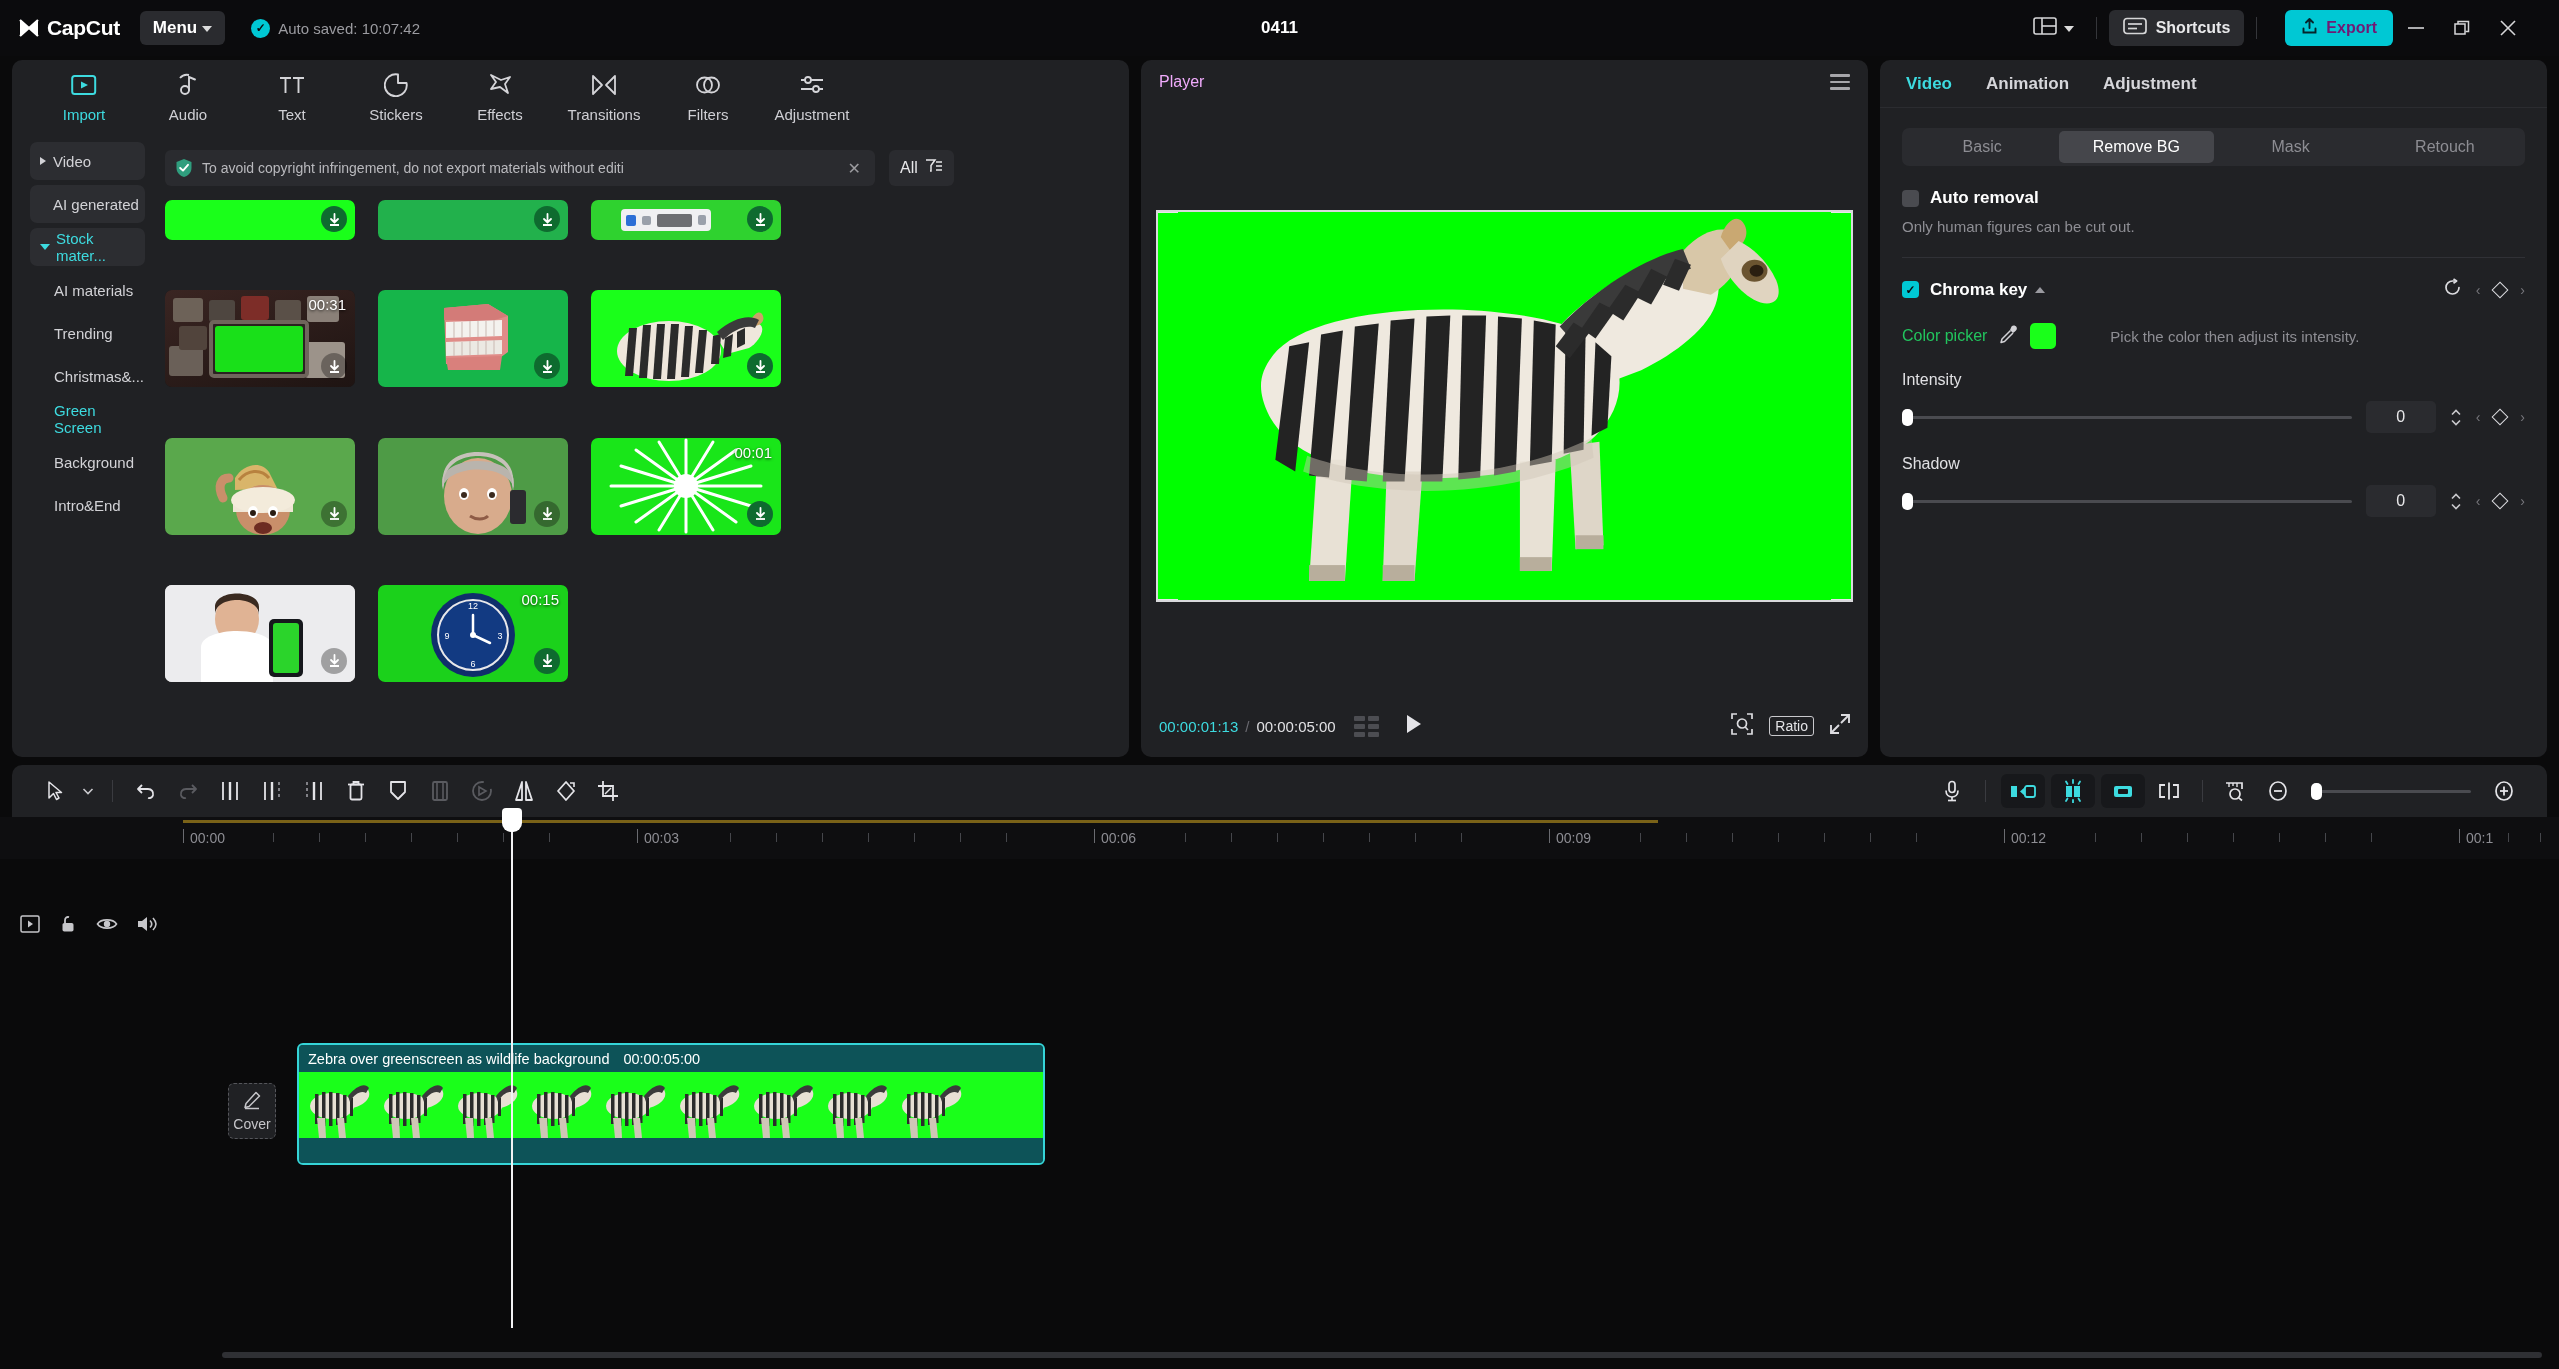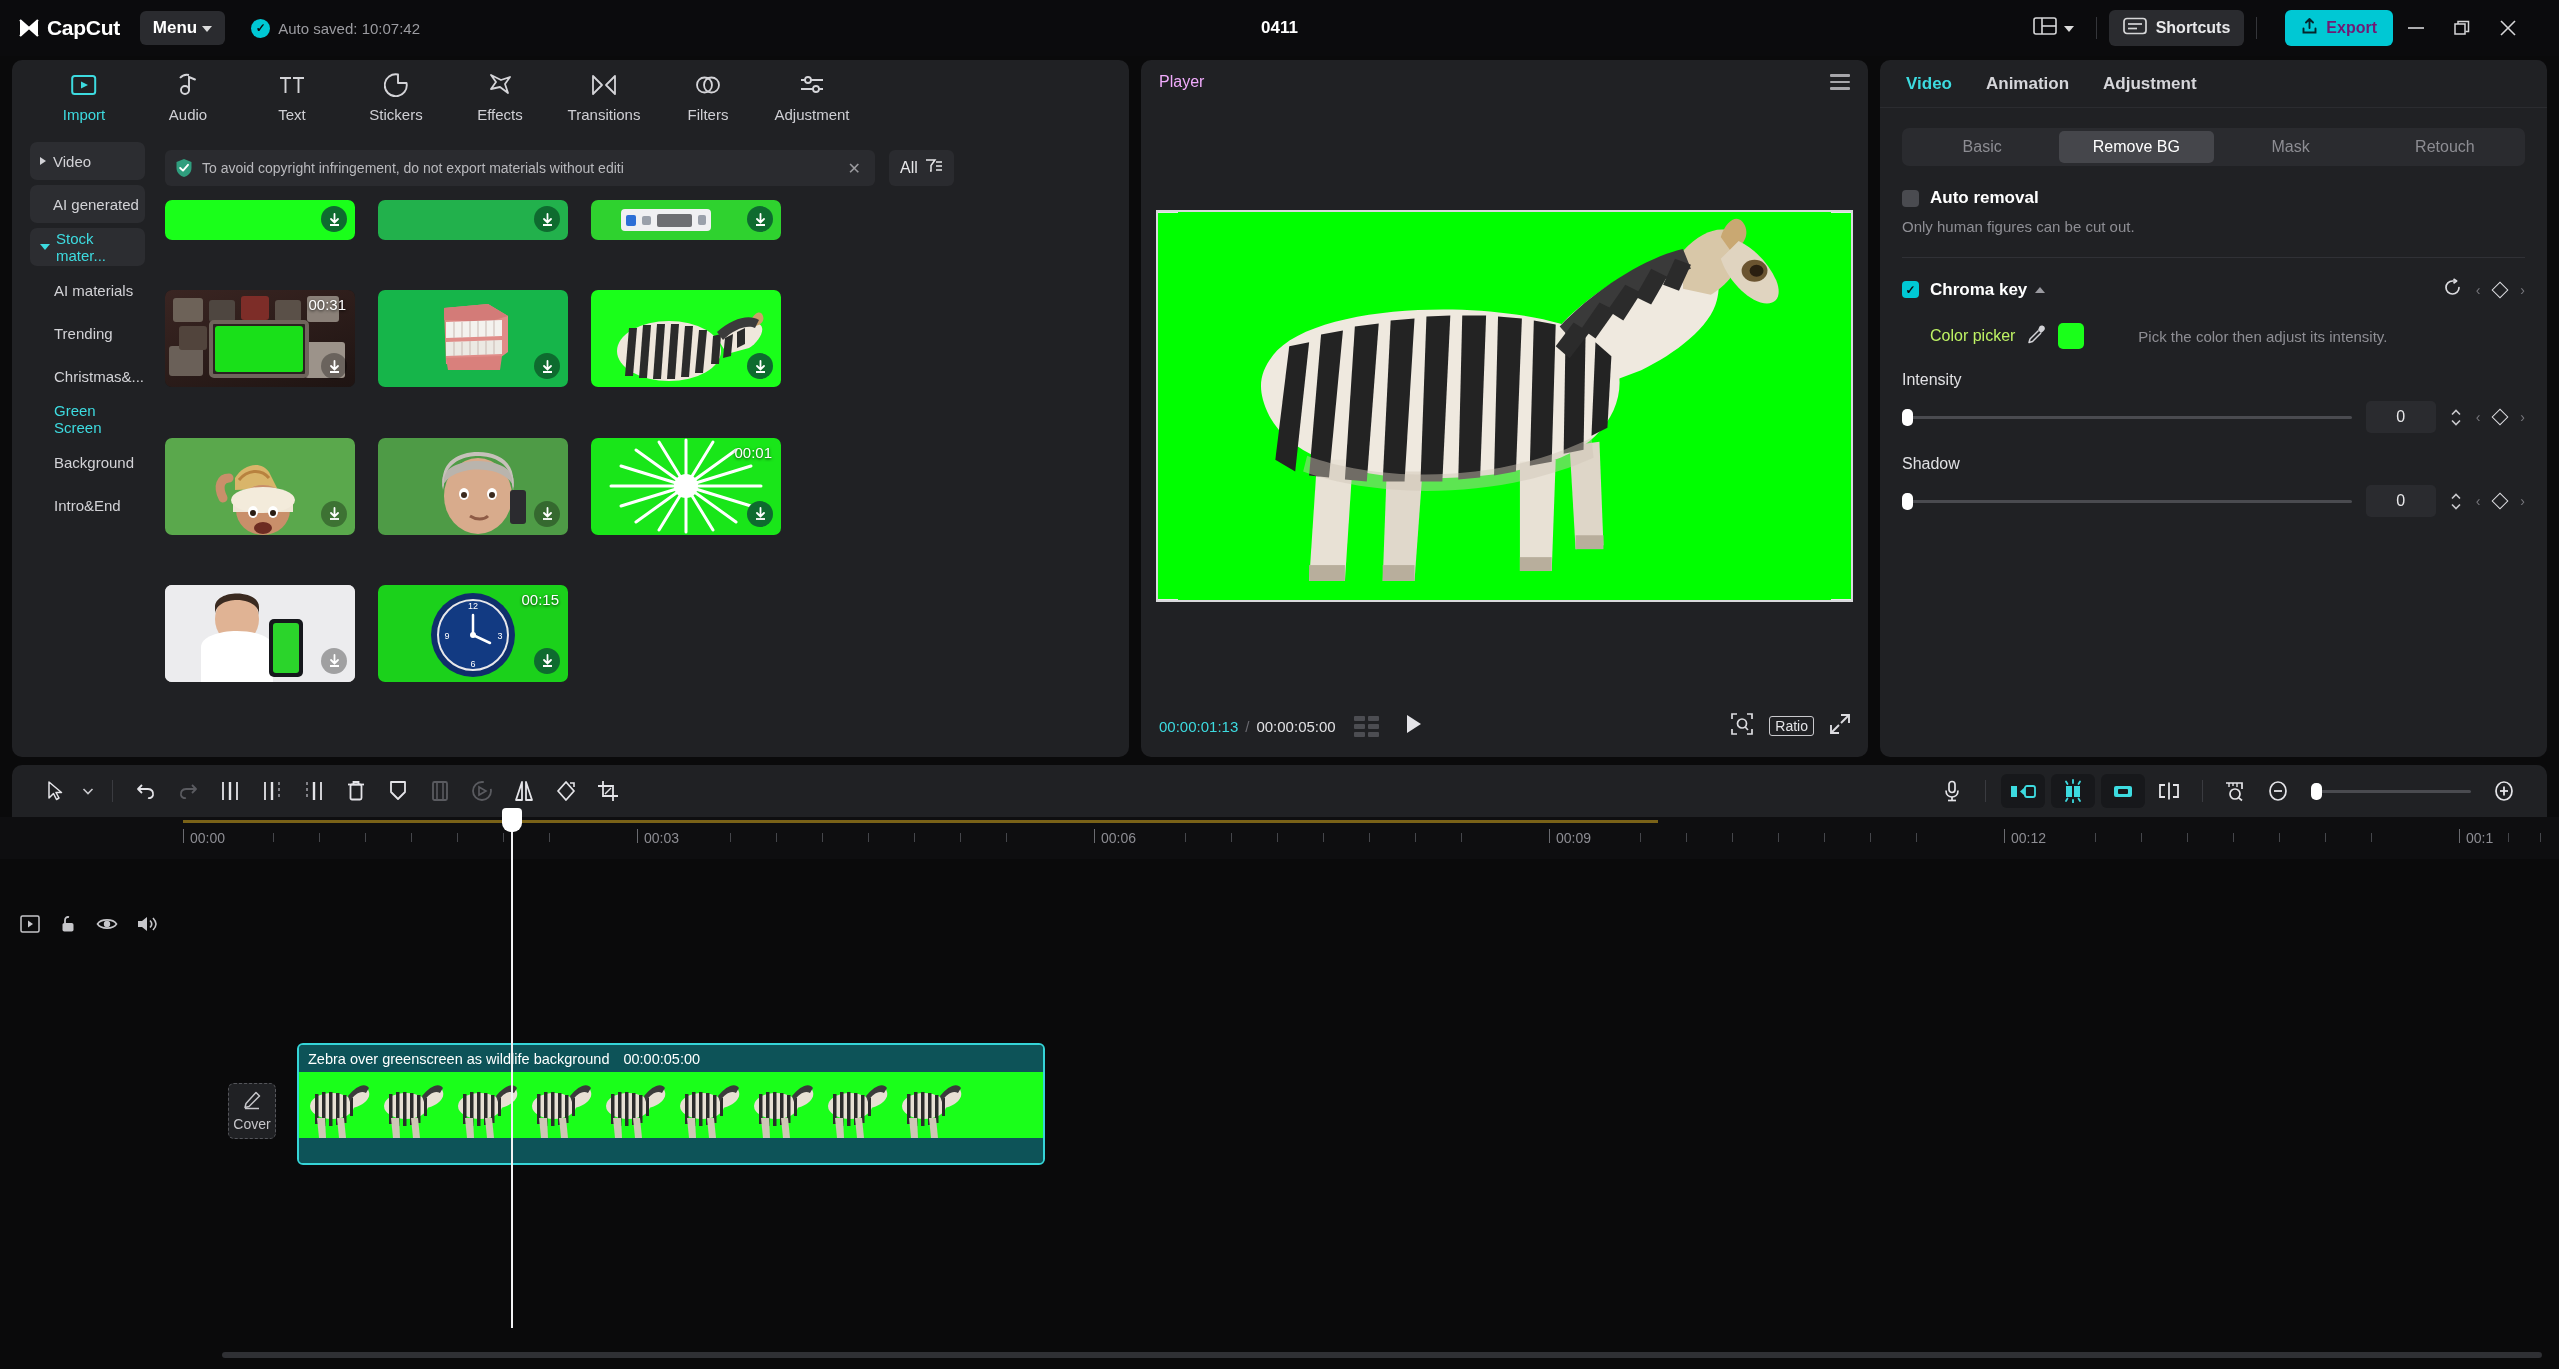--- a/index.html
+++ b/index.html
@@ -171,21 +171,21 @@
   .cb.on { background: #00c8d4; color: #0b0b0d; font-size: 12px; font-weight: 700; }
   .rp-label { font-size: 17px; font-weight: 700; color: #fff; }
   .rp-hint { margin: 10px 22px 0 22px; font-size: 15px; color: #8e8e94; }
   .hr { margin: 22px 22px 0 22px; height: 1px; background: #303136; }
   .rp-head-row { margin: 20px 22px 0 22px; display: flex; align-items: center; }
   .kf-grp { margin-left: auto; display: flex; align-items: center; gap: 14px; }
   .kf-arrow { color: #76767c; font-size: 14px; }
   .diamond { width: 12px; height: 12px; border: 1.6px solid #dcdce0; transform: rotate(45deg); cursor: pointer; }
   .tri-up { width: 0; height: 0; border-left: 5px solid transparent; border-right: 5px solid transparent; border-bottom: 6px solid #9a9aa0; margin-left: 8px; }
   .cp-row { margin: 22px 22px 0 22px; display: flex; align-items: center; gap: 12px; }
-  .cp-label { font-size: 16px; color: #bef264; margin-left: 28px; }
+  .cp-label { font-size: 16px; color: #22c55e; }
   .swatch { width: 26px; height: 26px; border-radius: 5px; background: #1aff1a; cursor: pointer; }
   .cp-hint { margin-left: 42px; font-size: 15px; color: #8e8e94; }
   .slider-block { margin: 22px 22px 0 22px; }
   .sl-name { font-size: 16px; color: #e0e0e3; margin-bottom: 12px; }
   .sl-row { display: flex; align-items: center; gap: 14px; }
   .track { position: relative; flex: 1; height: 3px; background: #4a4b50; border-radius: 2px; }
   .knob { position: absolute; left: 0; top: -7px; width: 11px; height: 17px; background: #fff; border-radius: 5px; cursor: pointer; }
   .numbox {
     width: 70px; height: 32px; background: #2a2b2f; border-radius: 5px;
     display: flex; align-items: center; justify-content: center;

